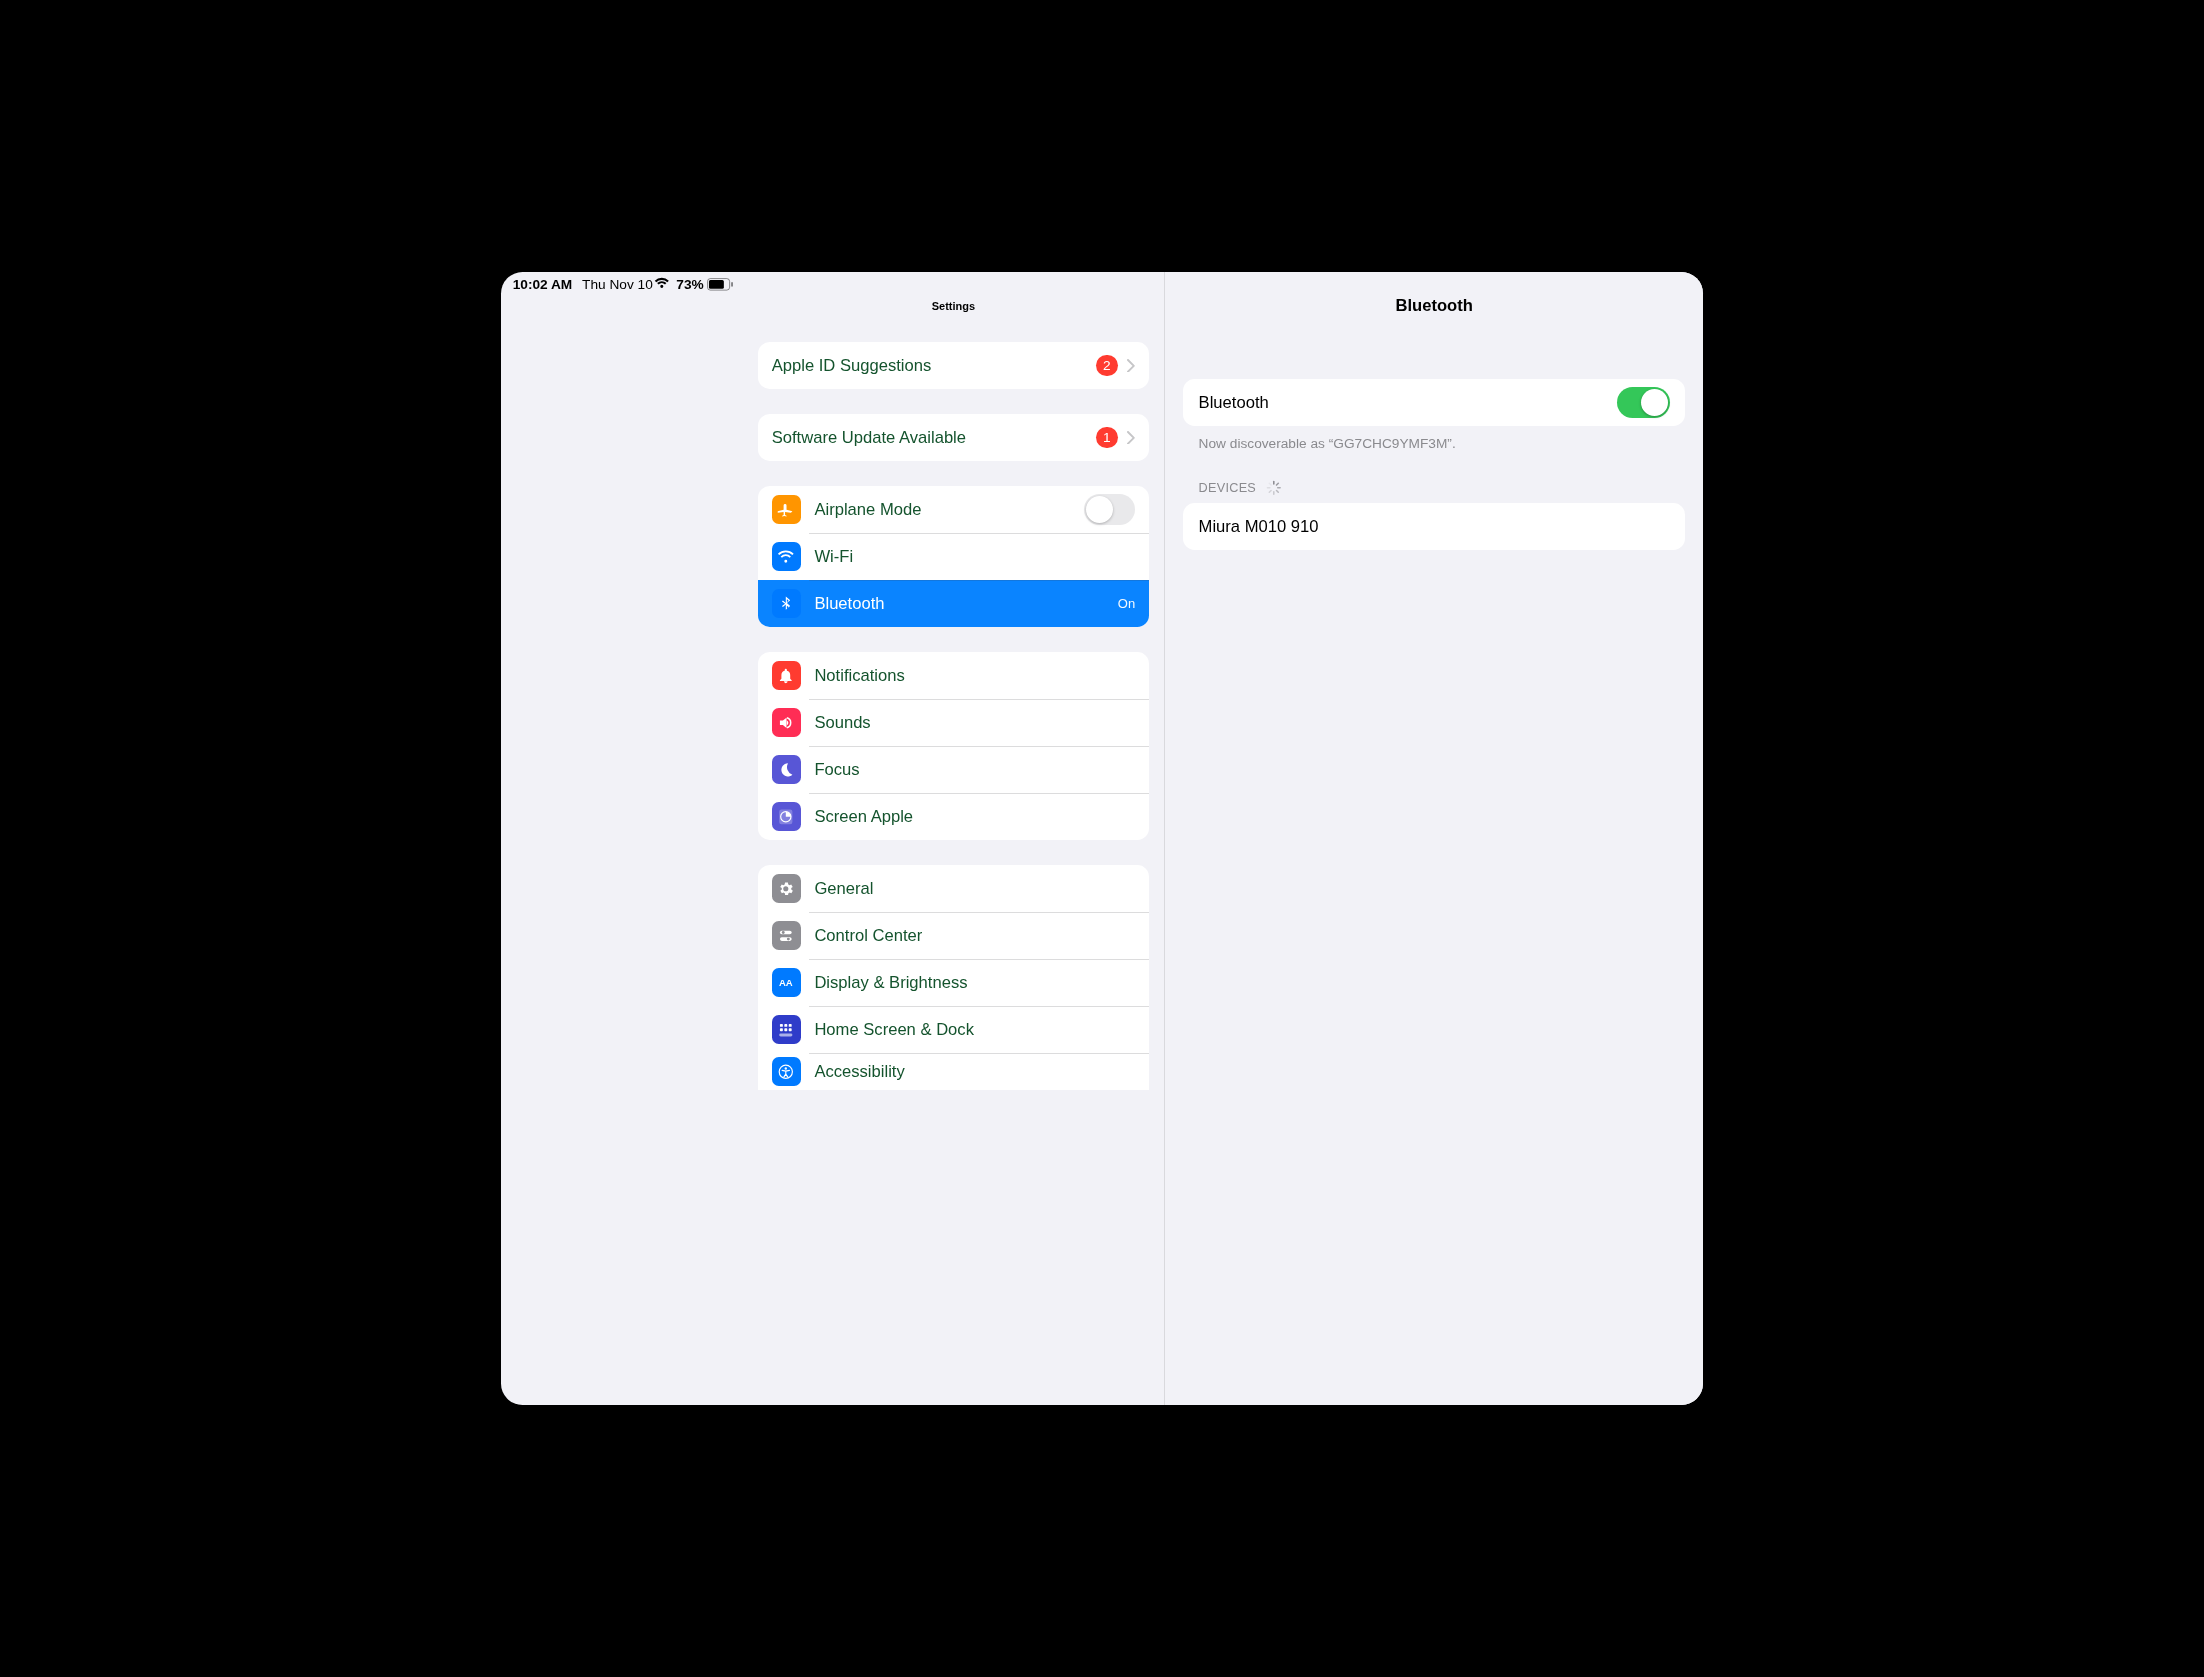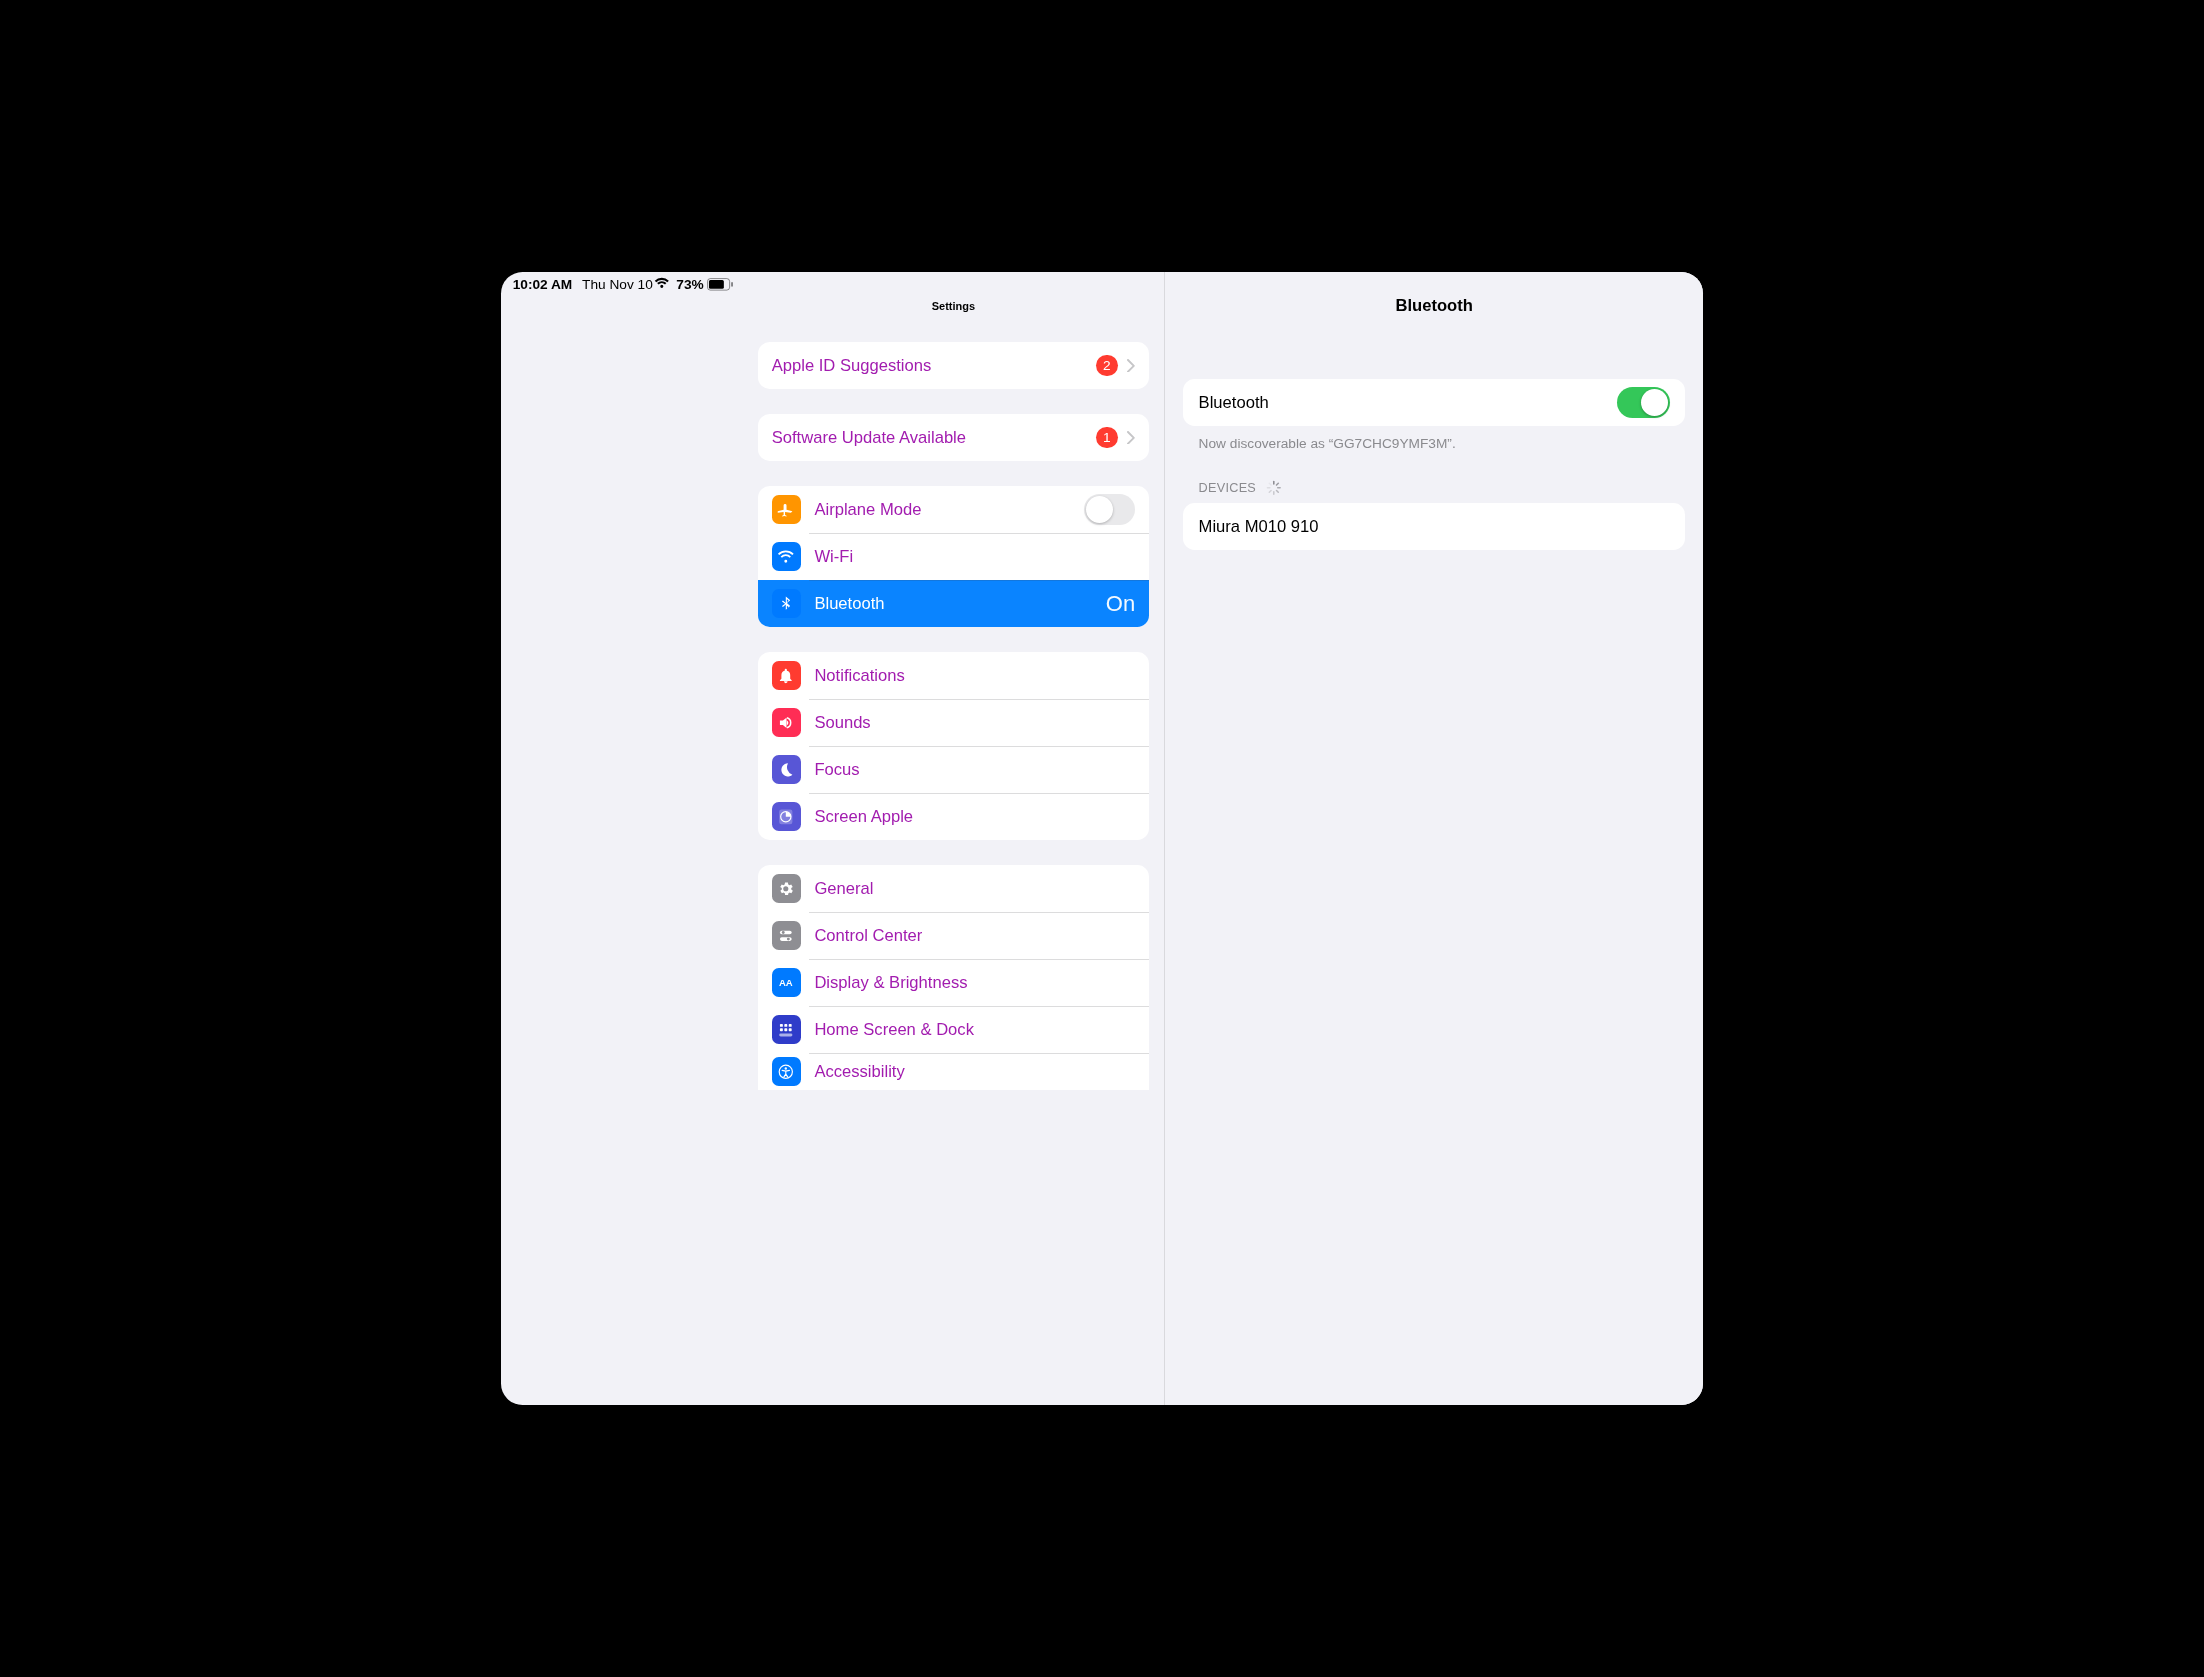--- a/index.html
+++ b/index.html
@@ -60,21 +60,21 @@
     padding: 0 13.7px;
     font-size: 16.6px;
     position: relative;
   }
   .row + .row::before,
   .row + .selected-row::before {
     content: "";
     position: absolute; top: 0; left: 51px; right: 0;
     height: 1px; background: rgba(60,60,67,0.18);
   }
-  .row .label { flex: 1; color: #a21caf; }
+  .row .label { flex: 1; color: #14532d; }
   .row .trailing { display: flex; align-items: center; gap: 9.8px; }
   .chevron {
     width: 7.8px; height: 13.7px; flex: none;
   }
   .chevron svg { display:block; }
   .badge {
     min-width: 21.5px; height: 21.5px; border-radius: 10.7px;
     background: #ff3b30; color: #fff; font-size: 13.7px; font-weight: 500;
     display: inline-flex; align-items: center; justify-content: center;
     padding: 0 5.9px;
@@ -92,21 +92,21 @@
   .row.selected .label { color: #fff; }
   .toggle-sm {
     width: 51px; height: 31px; border-radius: 15.6px;
     background: #e9e9eb; position: relative;
   }
   .toggle-sm .knob {
     position: absolute; top: 2px; left: 2px;
     width: 27px; height: 27px; border-radius: 50%;
     background: #fff; box-shadow: 0 1px 2.9px rgba(0,0,0,.25);
   }
-  .value-text { color: rgba(255,255,255,0.95); font-size: 22px; }
+  .value-text { color: rgba(255,255,255,0.95); font-size: 13px; }
 
   .section.cutoff { border-bottom-left-radius: 0; border-bottom-right-radius: 0; margin-bottom: 0; }
   .row.last-partial { min-height: 37px; }
 
   
   .detail {
     flex: 1; background: #f2f2f7;
     display: flex; flex-direction: column;
   }
   .detail-header {

